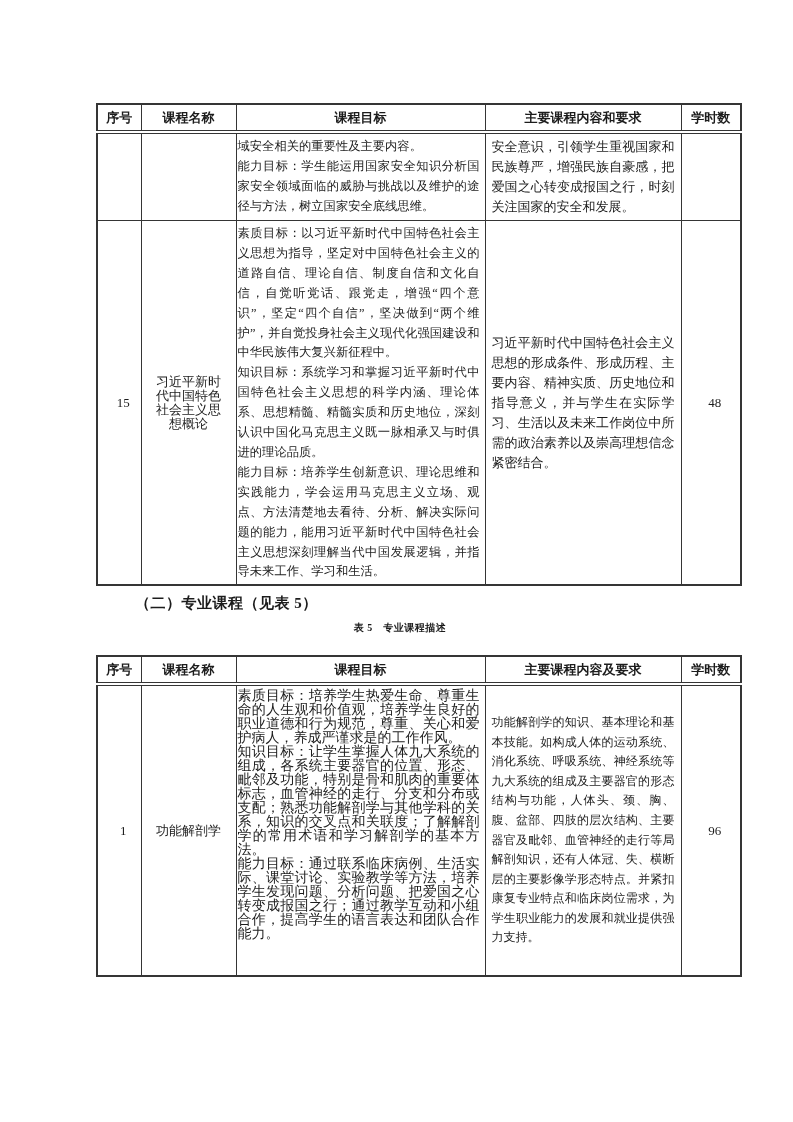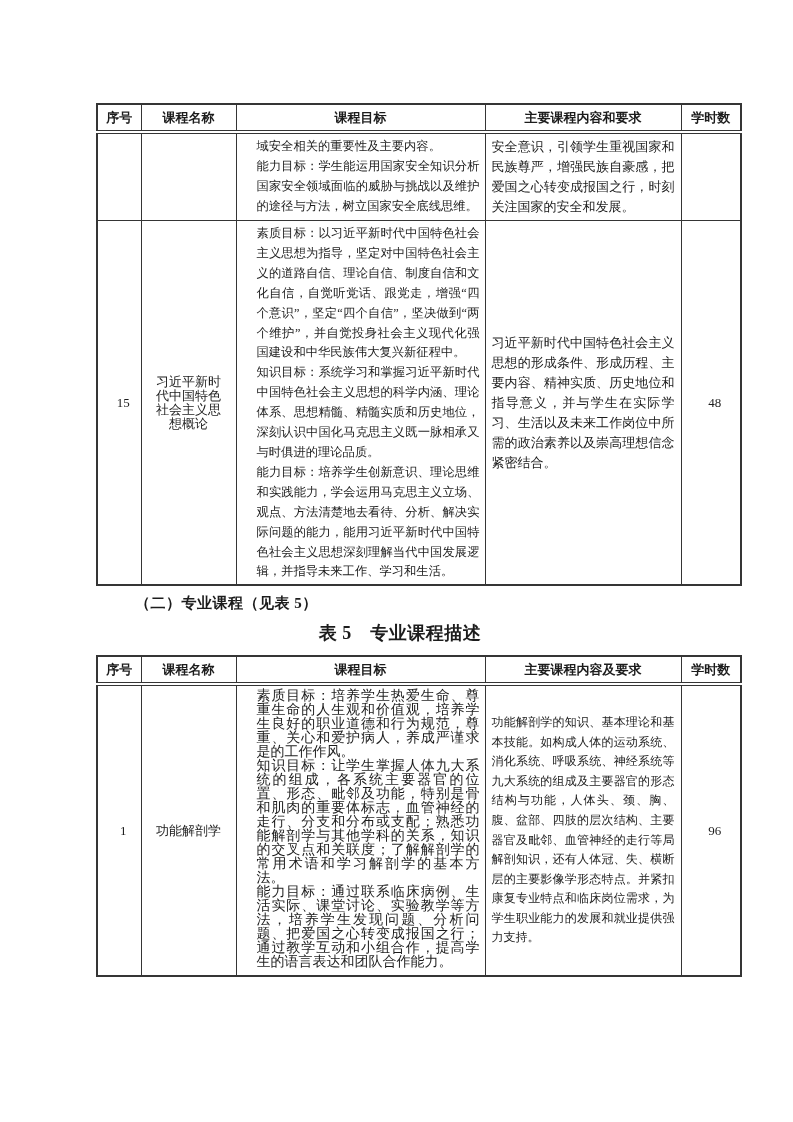--- a/index.html
+++ b/index.html
@@ -34,42 +34,42 @@
   .doc-table td { vertical-align:middle;padding-left:8px; }
   td.cell-serial, td.cell-hours {
     text-align:center; font-size:13px;
   }
   td.cell-name {
     text-align:center; font-size:13px; line-height:14px; padding:0 14px;
   }
   td.cell-obj {
     vertical-align:top;
     text-align:justify;
-    padding:3px 5px 2px 20px;
+    padding:3px 5px 2px 1px;
     margin-left:14px;
   }
   #t1 td.cell-obj { font-size:12.3px; line-height:19.9px; }
   #t2 td.cell-obj { font-size:14px;   line-height:14px; }
   td.cell-content {
     text-align:justify;
     padding:3px 6px;
   }
   #t1 tr.row-cont td.cell-content,
   #t1 tr.row-cont td.cell-obj { vertical-align:top; }
   #t1 td.cell-content { font-size:13px; line-height:20px; }
   #t2 td.cell-content { font-size:12px; line-height:19.6px; }
   td.cell-obj p { margin:0; }
   .section-heading {
     position:absolute; left:135px; top:594px;
     font-size:15px; font-weight:bold;
     letter-spacing:0.5px;
   }
   .table-caption {
     position:absolute; left:78px; top:621px; width:644px;
-    text-align:center; font-size:18px; font-weight:bold;
+    text-align:center; font-size:10px; font-weight:bold;
     letter-spacing:0.5px;
   }
   .page-number {
     position:absolute; left:0; top:1032px; width:100%;
     text-align:center; font-size:12px;
   }
 </style>
 </head>
 <body>
 

